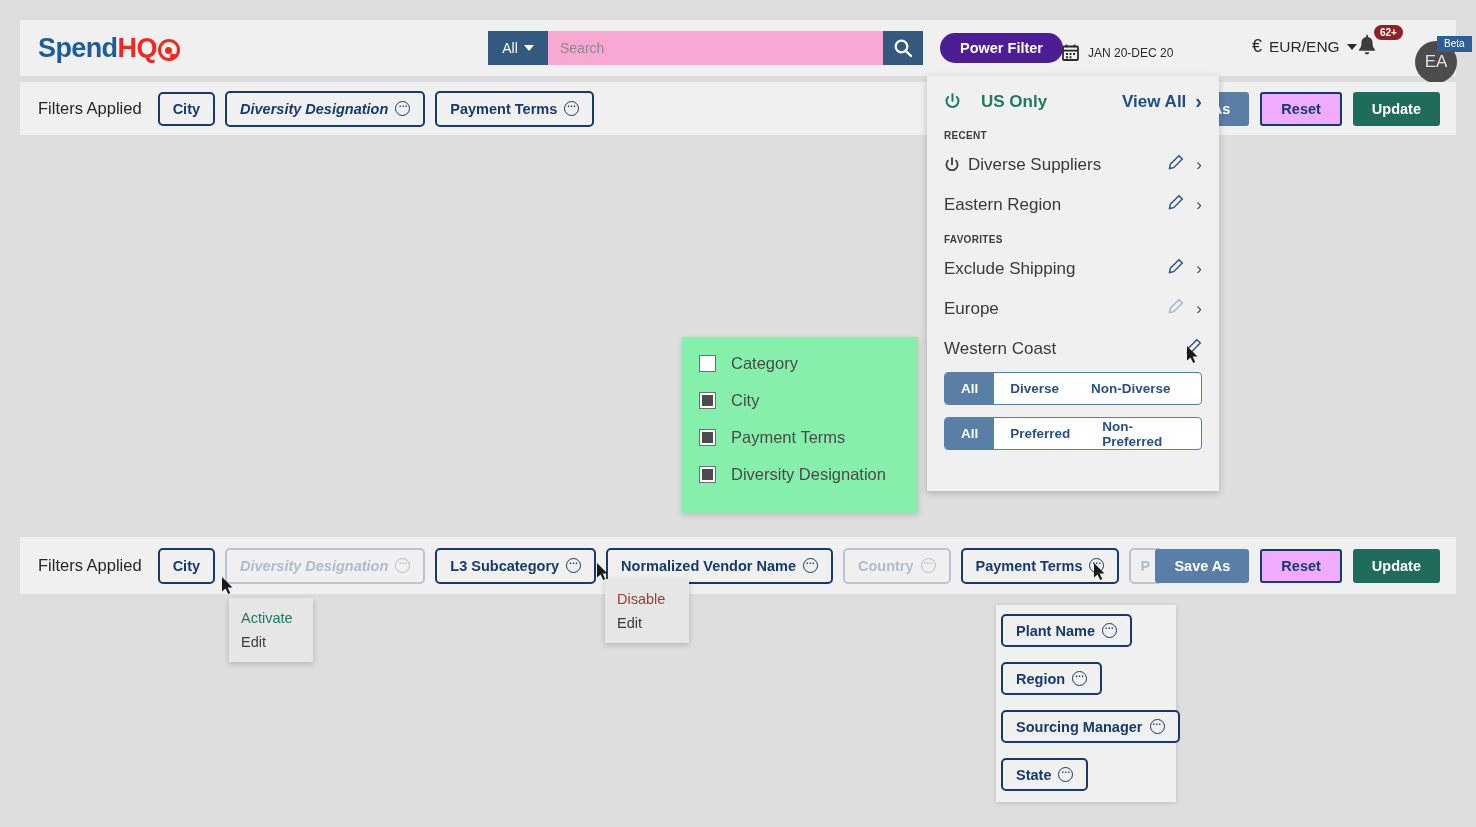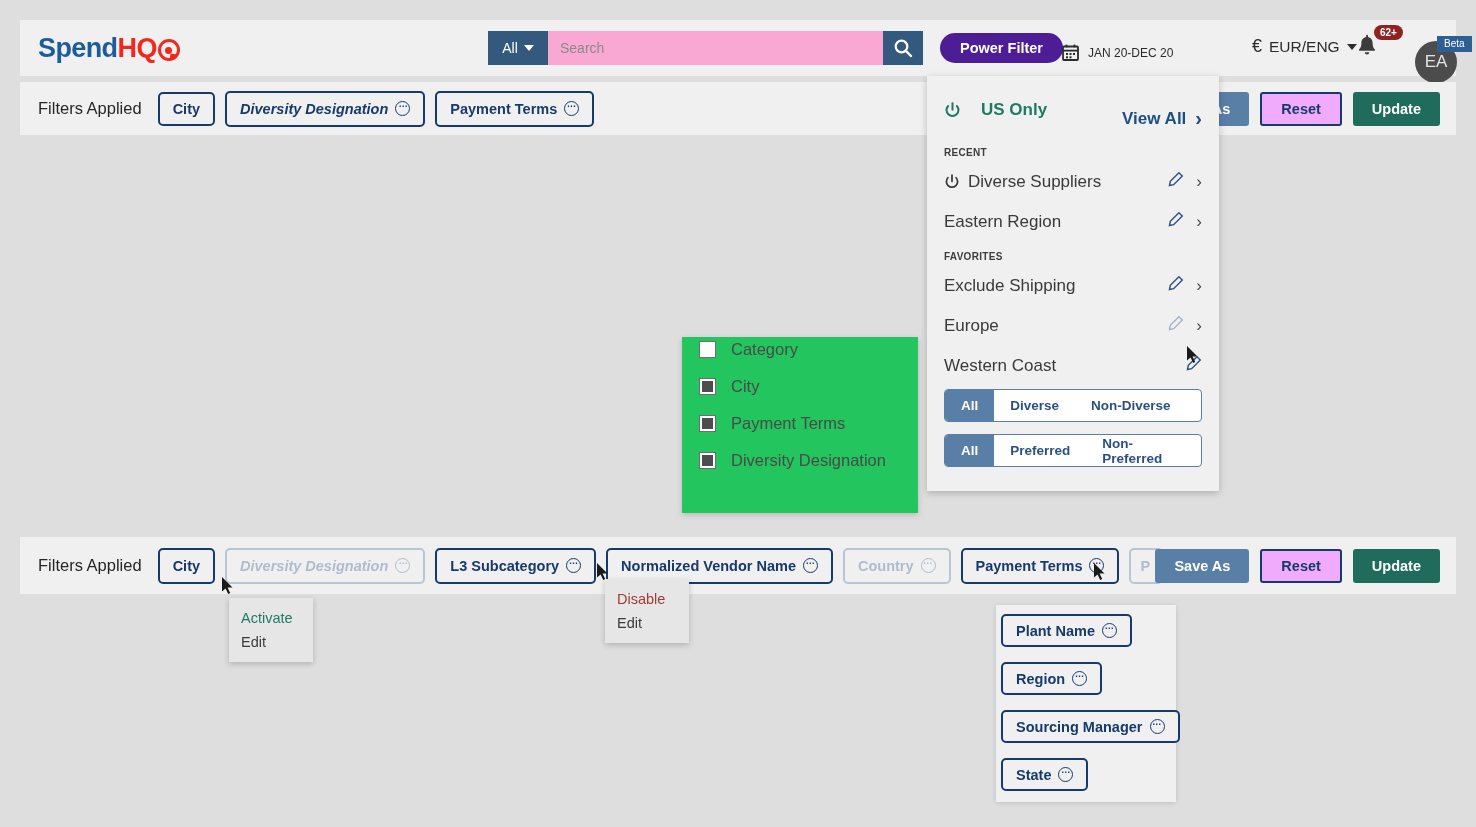--- a/index.html
+++ b/index.html
@@ -146,21 +146,21 @@
   .btn-update { background: #1f6b5c; color: #fff; border: none; }
 
   
   .pf-panel {
     position: absolute; left: 927px; top: 76px; width: 292px; height: 415px;
     background: #f0f0f0; box-shadow: 0 2px 7px rgba(0,0,0,0.22);
     padding: 14px 17px 0 17px;
   }
   .pf-head { display: flex; align-items: center; justify-content: space-between; margin-bottom: 17px; }
   .pf-usonly { display: flex; align-items: center; gap: 20px; color: #1f7a63; font-size: 17px; font-weight: bold; cursor: pointer; }
-  .pf-viewall { display: flex; align-items: center; gap: 9px; color: #1c4f85; font-size: 17px; font-weight: bold; cursor: pointer; margin-top: 17px; }
+  .pf-viewall { display: flex; align-items: center; gap: 9px; color: #1c4f85; font-size: 17px; font-weight: bold; cursor: pointer; }
   .pf-section { font-size: 10px; font-weight: bold; color: #3d3d3d; letter-spacing: 0.3px; margin-bottom: 13px; }
   .pf-row {
     display: flex; align-items: center; justify-content: space-between;
     margin-bottom: 19px; cursor: pointer;
   }
   .pf-row-left { display: flex; align-items: center; gap: 8px; font-size: 17px; color: #3a3a3a; }
   .pf-row-right { display: flex; align-items: center; gap: 12px; }
   .pencil { cursor: pointer; }
   .pencil.dim { opacity: 0.38; }
   .chev { color: #4a4a4a; font-size: 17px; }
@@ -178,22 +178,22 @@
 
   .tooltip {
     position: absolute; left: 1194px; top: 355px; width: 222px;
     background: #e3e3e3; color: #4a4a4a; font-size: 13.5px; line-height: 19px;
     padding: 12px 14px; box-shadow: 0 1px 4px rgba(0,0,0,0.15);
   }
 
   
   .cb-panel {
     position: absolute; left: 682px; top: 337px; width: 236px; height: 176px;
-    background: #22c55e; box-shadow: 0 2px 6px rgba(0,0,0,0.16);
-    padding: 3px 0 0 17px;
+    background: #86efac; box-shadow: 0 2px 6px rgba(0,0,0,0.16);
+    padding: 17px 0 0 17px;
   }
   .cb-row { display: flex; align-items: center; gap: 15px; margin-bottom: 18px; cursor: pointer; }
   .cb-box {
     width: 17px; height: 17px; border: 1.6px solid #6e6e6e; background: #fff;
     display: flex; align-items: center; justify-content: center; flex: none;
   }
   .cb-box.checked::after { content: ""; width: 11px; height: 11px; background: #4d4d4d; }
   .cb-label { font-size: 16.5px; color: #4a4a4a; }
 
   

